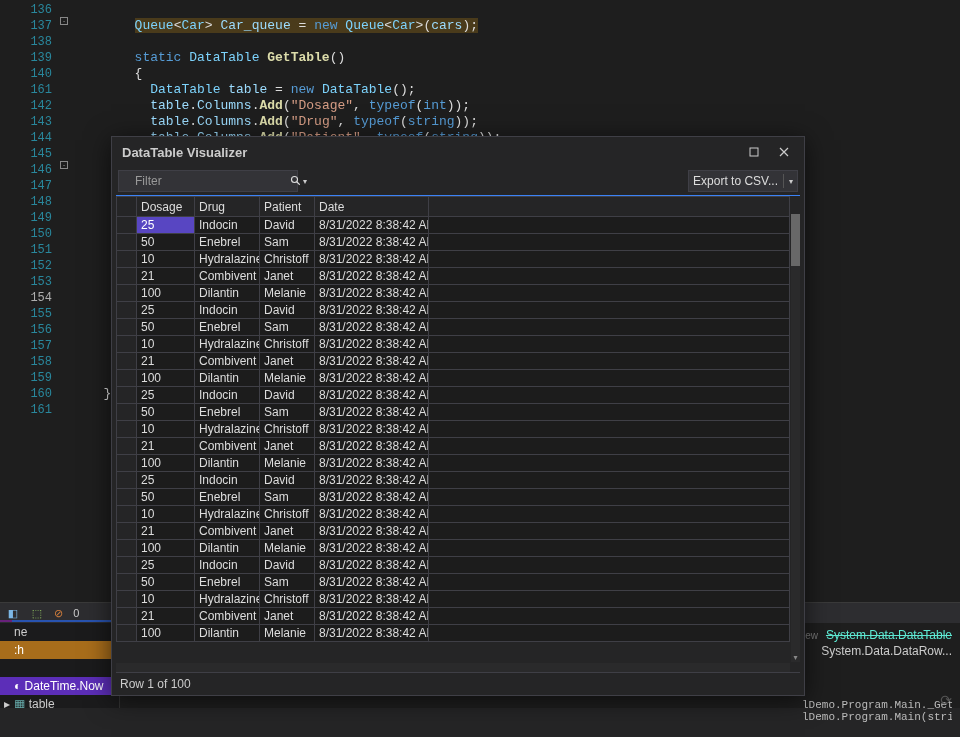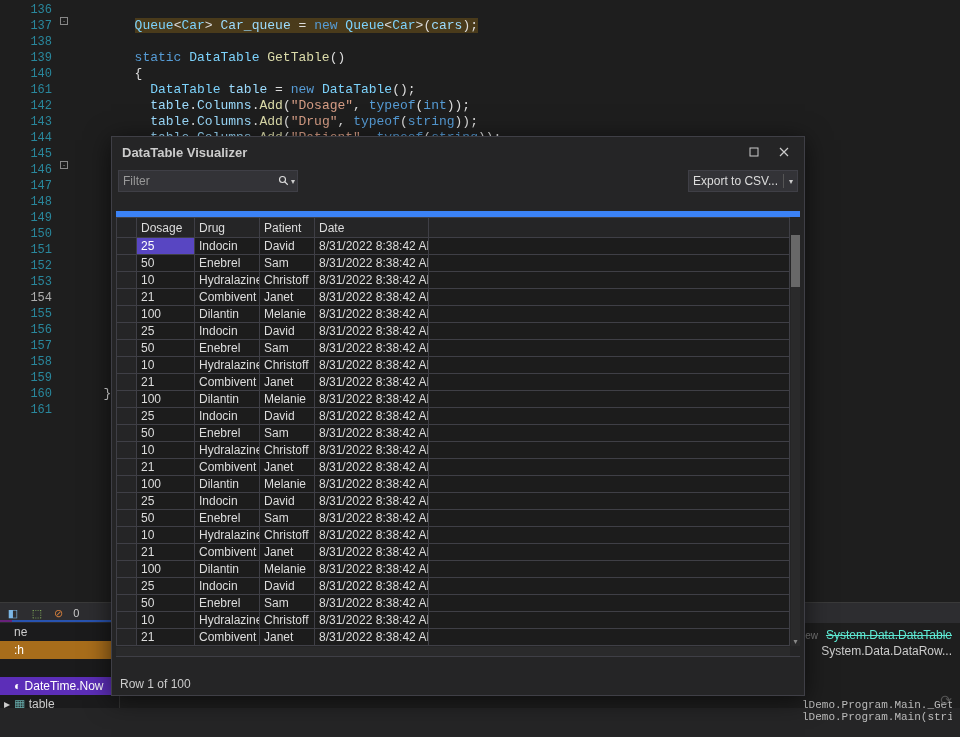--- a/index.html
+++ b/index.html
@@ -55,21 +55,21 @@
       padding-left: 12px;
       font-size: 13px;
       line-height: 16px;
       white-space: pre;
       color: #dcdcdc;
       position: relative;
     }
     .code-line { height: 16px; }
     .hl-type { color: #7dd3fc; }
     .hl-key { color: #569cd6; }
-    .hl-member { color: #dcdcaa; }
+    .hl-member { color: #dcdcaa; font-weight: bold; }
     .hl-ident { color: #9cdcfe; }
     .hl-string { color: #d69d85; }
     .hl-punc { color: #dcdcdc; }
     .hl-box { background: #4a3b1b; }
 
     
     .bottom-panels {
       position: absolute;
       bottom: 0; left: 0; right: 0;
       height: 135px;
@@ -186,21 +186,21 @@
       padding: 0 6px;
       gap: 6px;
     }
     .filter-box {
       display: flex;
       align-items: center;
       background: #333337;
       border: 1px solid #3f3f46;
       height: 22px;
       width: 180px;
-      padding: 0 4px;
+      padding: 0 16px;
       color: #fff;
       font-size: 12px;
     }
     .filter-box input {
       flex: 1;
       background: transparent;
       border: none;
       color: #fff;
       font-size: 12px;
       outline: none;
@@ -225,23 +225,23 @@
       padding: 0 4px;
     }
     .export-btn .sep {
       width: 1px; height: 14px; background: #555; margin: 0 5px;
     }
 
     .grid-wrap {
       flex: 1;
       overflow: hidden;
       position: relative;
-      border-top: 6px solid #3b82f6;
+      border-top: 1px solid #3b82f6;
       border-bottom: 1px solid #3f3f46;
-      margin: 16px 4px;
+      margin: 0 4px;
     }
     .grid-scroll {
       position: absolute;
       top: 0; left: 0; right: 10px; bottom: 10px;
       overflow: hidden;
     }
     .vscroll {
       position: absolute;
       top: 18px; right: 0; bottom: 10px;
       width: 9px;

